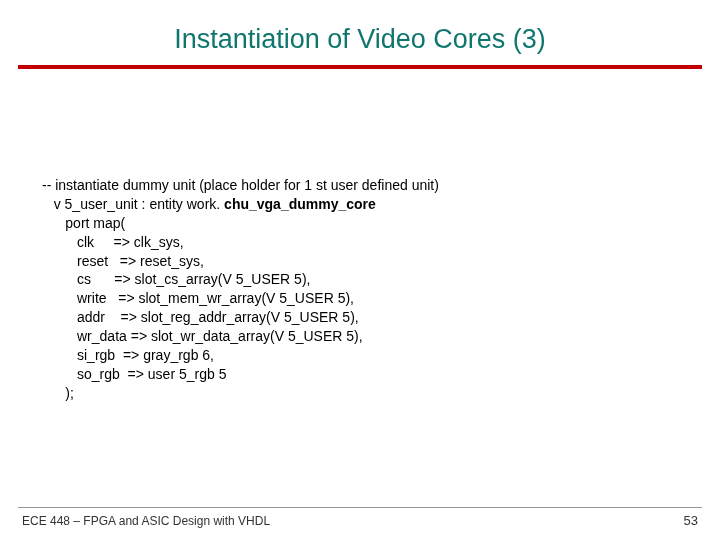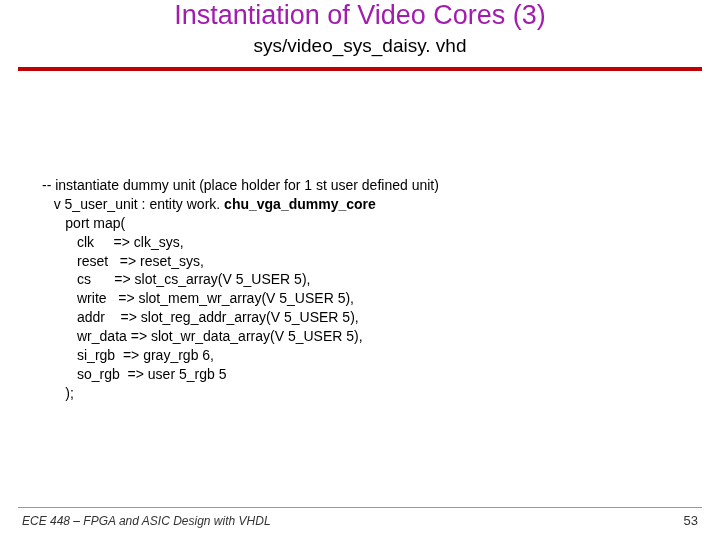--- a/index.html
+++ b/index.html
@@ -12,22 +12,22 @@
     overflow: hidden;
   }
   .slide {
     width: 100%;
     height: 100%;
     position: relative;
   }
   .title {
     text-align: center;
     font-size: 27px;
-    color: #a21caf;
-    padding-top: 0;
+    color: #0f766e;
+    padding-top: 24px;
     font-weight: normal;
   }
   .subtitle {
     text-align: center;
     font-size: 19px;
     color: #000;
     padding-top: 4px;
   }
   .red-line {
     margin: 10px 18px 0 18px;
@@ -52,37 +52,35 @@
     left: 18px;
     right: 18px;
     height: 1px;
     background: #999;
   }
   .footer-left {
     position: absolute;
     bottom: 12px;
     left: 22px;
     font-size: 12px;
-    font-style: italic;
     color: #333;
   }
   .footer-right {
     position: absolute;
     bottom: 12px;
     right: 22px;
     font-size: 13px;
     color: #333;
   }
 </style>
 </head>
 <body>
 
 <div class="slide">
   <div class="title">Instantiation of Video Cores (3)</div>
-  <div class="subtitle">sys/video_sys_daisy. vhd</div>
   <div class="red-line"></div>
 
   <div class="code-block"><span>-- instantiate dummy unit (place holder for 1 st user defined unit)</span>
 <span>   v 5_user_unit : entity work. </span><span class="bold">chu_vga_dummy_core</span>
 <span>      port map(</span>
 <span>         clk     =&gt; clk_sys,</span>
 <span>         reset   =&gt; reset_sys,</span>
 <span>         cs      =&gt; slot_cs_array(V 5_USER 5),</span>
 <span>         write   =&gt; slot_mem_wr_array(V 5_USER 5),</span>
 <span>         addr    =&gt; slot_reg_addr_array(V 5_USER 5),</span>

